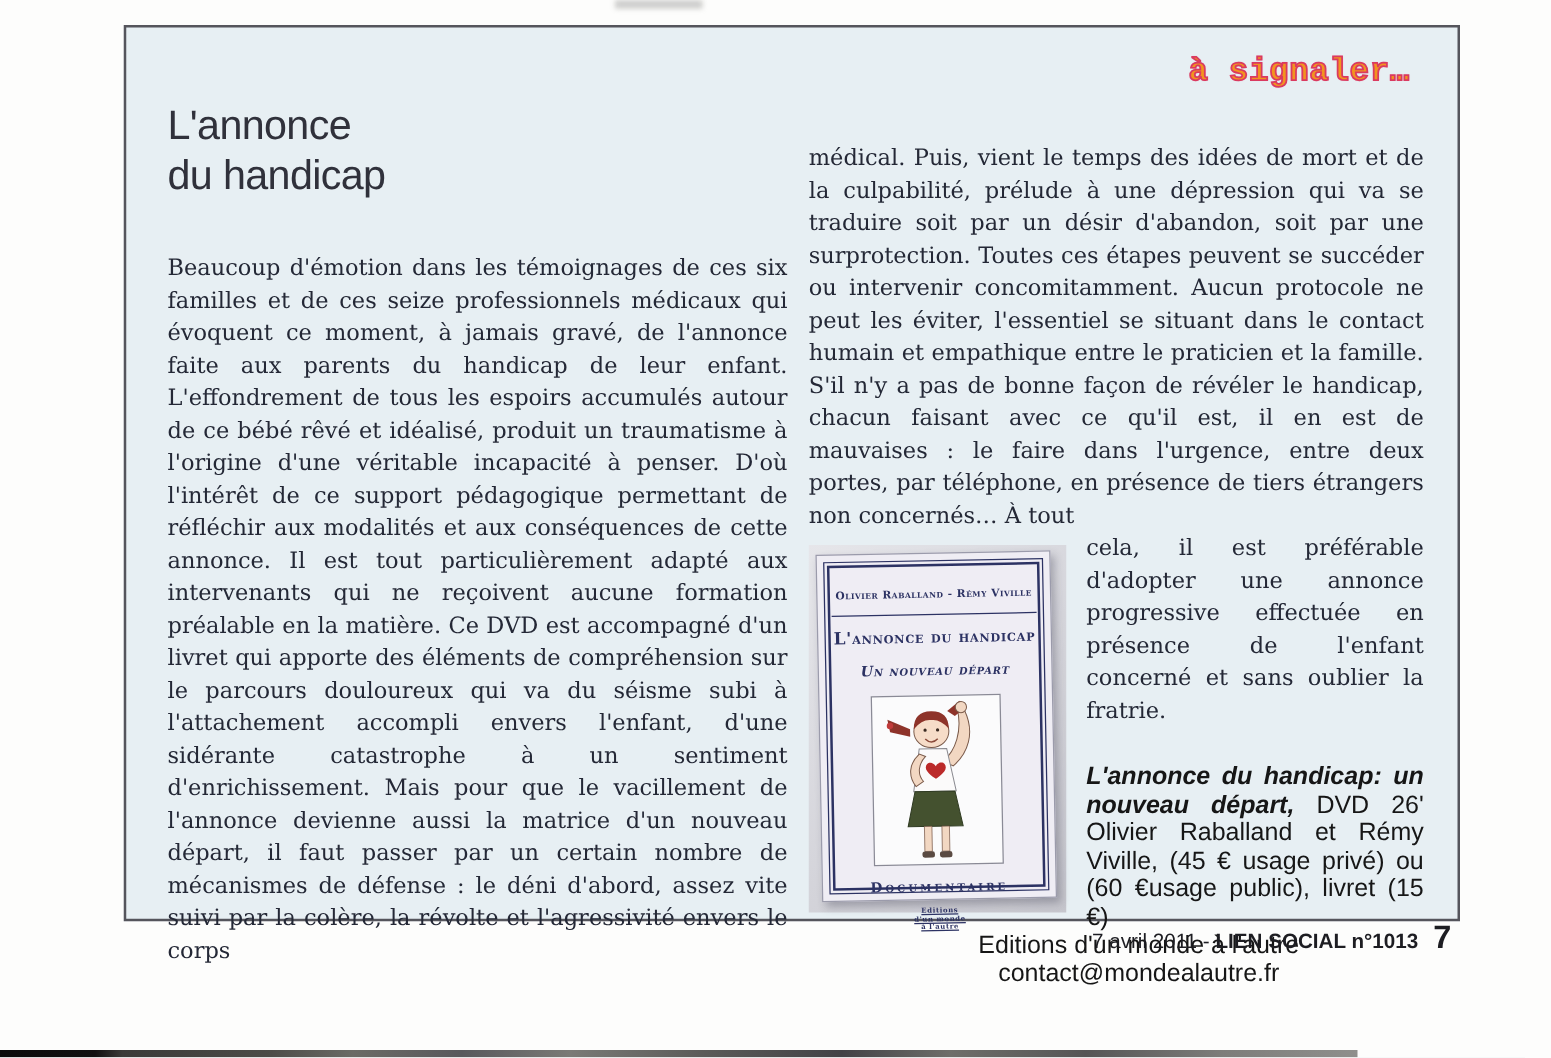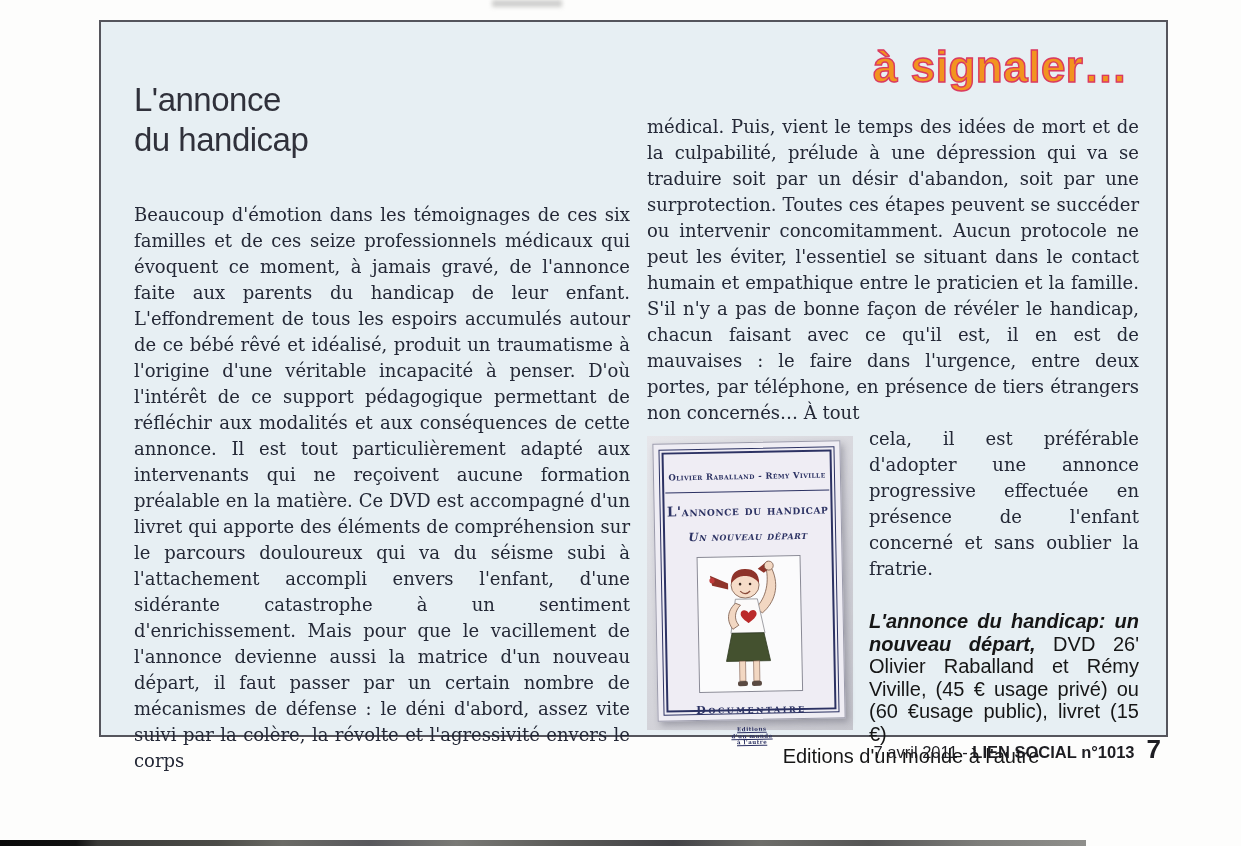--- a/index.html
+++ b/index.html
@@ -9,22 +9,22 @@
     background:#fdfdfc; overflow:hidden;
   }
   
   .panel {
     position:absolute; left:99px; top:20px; width:1069px; height:717px;
     background:#e7eff3; border:2px solid #55555c;
   }
   
   .signaler {
     position:absolute; top:20px; right:38px;
-    font-family:Liberation Sans, sans-serif;
-    font-size:44px; font-weight:700; letter-spacing:0.5px;
+    font-family:Liberation Mono, monospace;
+    font-size:26px; font-weight:700; letter-spacing:0.5px;
     color:#f2941f;
     -webkit-text-stroke:1.4px #da3a60;
     text-shadow:0 0 1px #da3a60;
   }
   .title {
     position:absolute; left:33px; top:58px;
     font-family:"Liberation Sans", sans-serif;
     font-size:33px; font-weight:400; color:#30313b;
     line-height:1.2; letter-spacing:-0.5px;
   }
@@ -171,20 +171,21 @@
             </div>
           </div>
         </div>
       </div>
 
       <p>cela, il est préférable d'adopter une annonce progressive effectuée en présence de l'enfant concerné et sans oublier la fratrie.</p>
 
       <div class="caption">
         <p><span class="cap-bold">L'annonce du handicap: un nouveau départ,</span><span> DVD 26' Olivier Raballand et Rémy Viville, (45 € usage privé) ou (60 €usage public), livret (15 €)</span></p>
         <div class="cap-line">Editions d'un monde à l'autre</div>
+        <div class="cap-line">contact@mondealautre.fr</div>
       </div>
     </div>
 
   </div>
 
   <div class="footer"><span>7 avril 2011 - </span><span class="bold">LIEN SOCIAL n°1013</span><span class="page-num">7</span></div>
 
   <div class="scan-bar"></div>
 
 </div>

